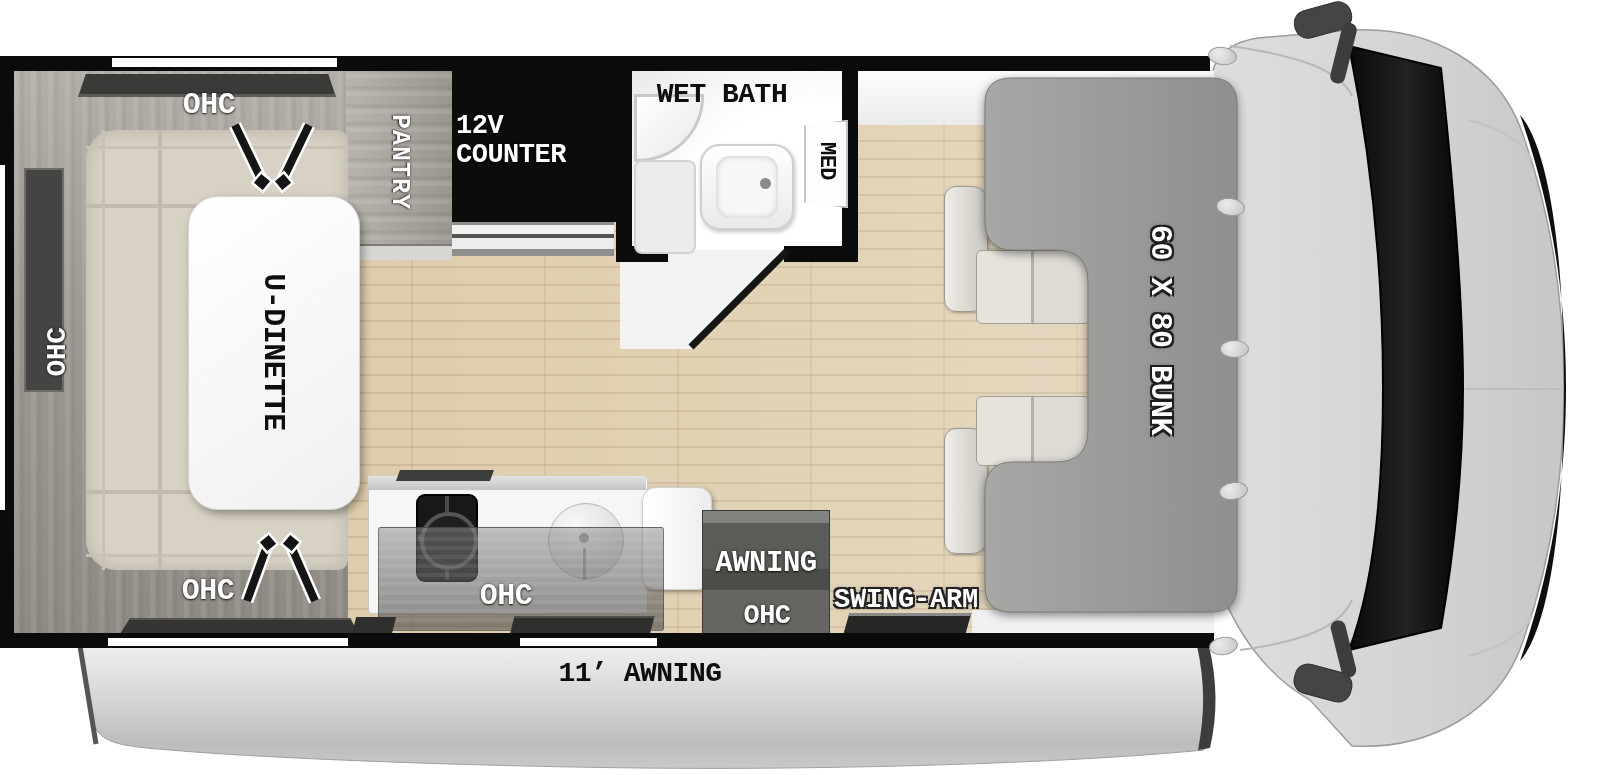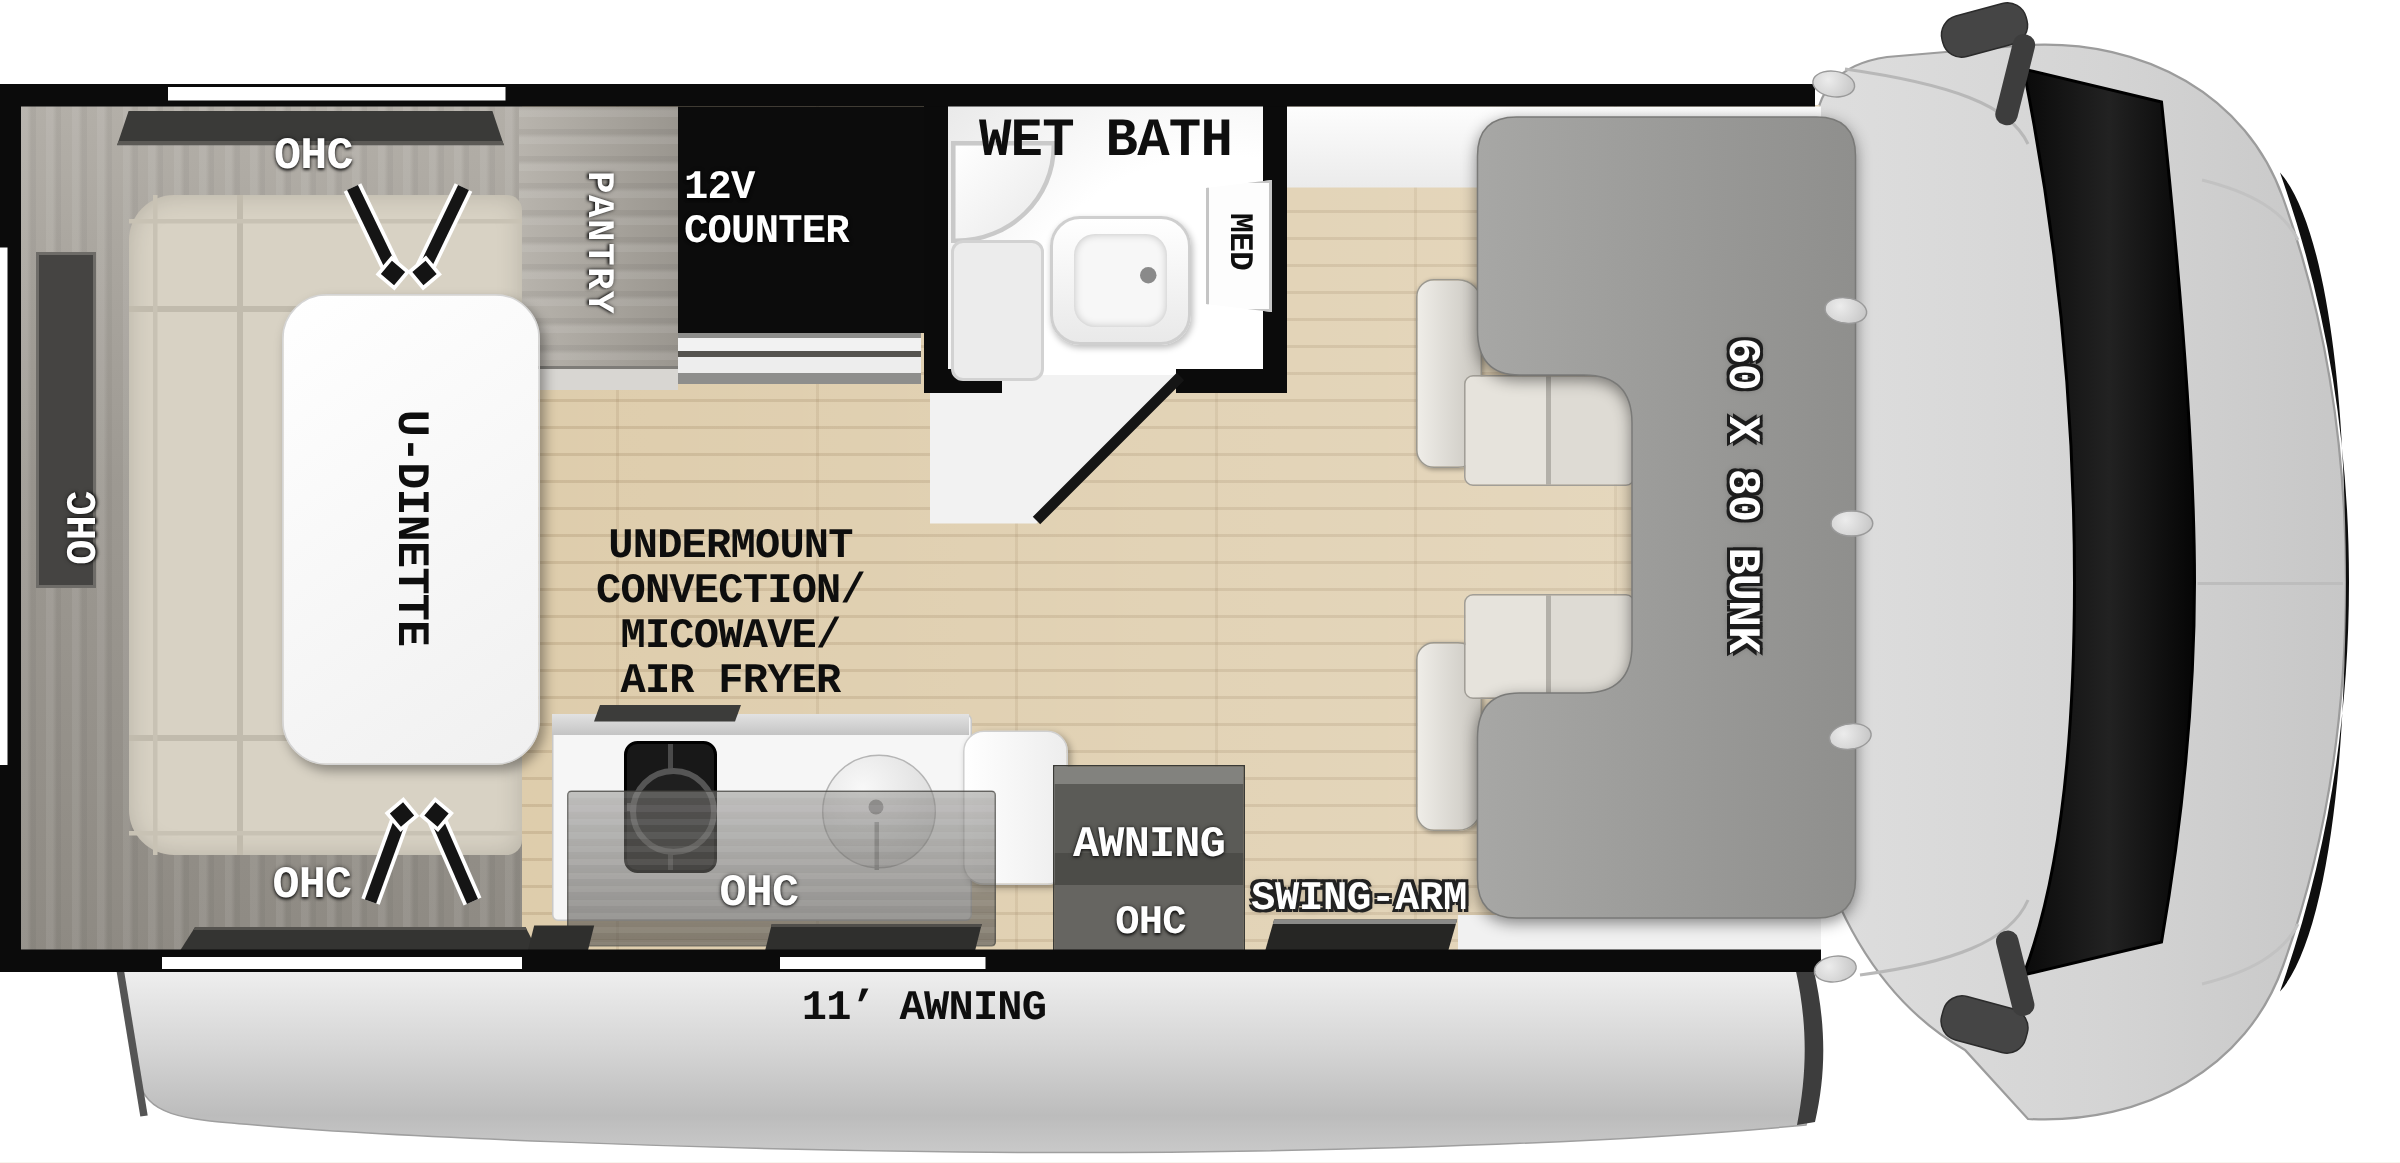--- a/index.html
+++ b/index.html
@@ -225,35 +225,29 @@
   <div class="lblW" style="z-index:7;left:57px;top:352px;font-size:28px;transform:translate(-50%,-50%) rotate(-90deg)">OHC</div>
   <div class="lblW" style="z-index:7;left:208px;top:591px;font-size:30px;transform:translate(-50%,-50%)">OHC</div>
   <div class="lblB" style="z-index:7;left:273px;top:352px;font-size:30px;transform:translate(-50%,-50%) rotate(90deg)">U-DINETTE</div>
   <div class="lblW" style="z-index:7;left:399px;top:162px;font-size:25px;letter-spacing:1px;transform:translate(-50%,-50%) rotate(90deg)">PANTRY</div>
 
   <div class="wht" style="z-index:7;left:456px;top:112px;width:160px;font-size:27px;line-height:29px">
     <div>12V</div>
     <div>COUNTER</div>
   </div>
 
-  <div class="lblB" style="z-index:7;left:737px;top:94px;font-size:36px;transform:translate(-50%,-50%)">WET BATH</div>
+  <div class="lblB" style="z-index:7;left:722px;top:94px;font-size:28px;transform:translate(-50%,-50%)">WET BATH</div>
   <div class="lblB" style="z-index:7;left:826px;top:161px;font-size:22px;transform:translate(-50%,-50%) rotate(90deg)">MED</div>
 
-  <div class="blk" style="z-index:7;left:347px;top:350px;width:280px;font-size:28px;line-height:30px">
-    <div>UNDERMOUNT</div>
-    <div>CONVECTION/</div>
-    <div>MICOWAVE/</div>
-    <div>AIR FRYER</div>
-  </div>
 
 
   <div class="lblW" style="z-index:7;left:506px;top:596px;font-size:30px;transform:translate(-50%,-50%)">OHC</div>
   <div class="lblW" style="z-index:7;left:766px;top:563px;font-size:29px;transform:translate(-50%,-50%)">AWNING</div>
   <div class="lblW" style="z-index:7;left:767px;top:616px;font-size:27px;transform:translate(-50%,-50%)">OHC</div>
 
   <div class="whtS" style="z-index:7;left:786px;top:546px;width:240px;font-size:27px;line-height:28px">
     <div>SWING-ARM</div>
   </div>
 
   <div class="lblWS" style="z-index:7;left:1160px;top:330px;font-size:30px;transform:translate(-50%,-50%) rotate(90deg)">60 X 80 BUNK</div>
-  <div class="lblB" style="z-index:7;left:616px;top:673px;font-size:28px;transform:translate(-50%,-50%)">11’ AWNING</div>
+  <div class="lblB" style="z-index:7;left:640px;top:673px;font-size:28px;transform:translate(-50%,-50%)">11’ AWNING</div>
 
 </div>
 
 </body></html>

